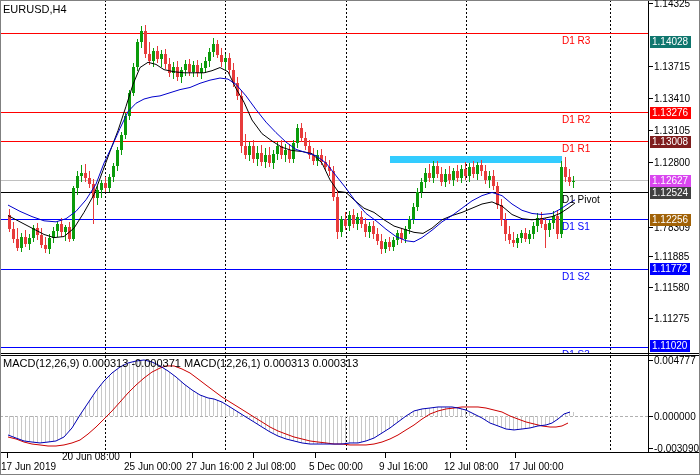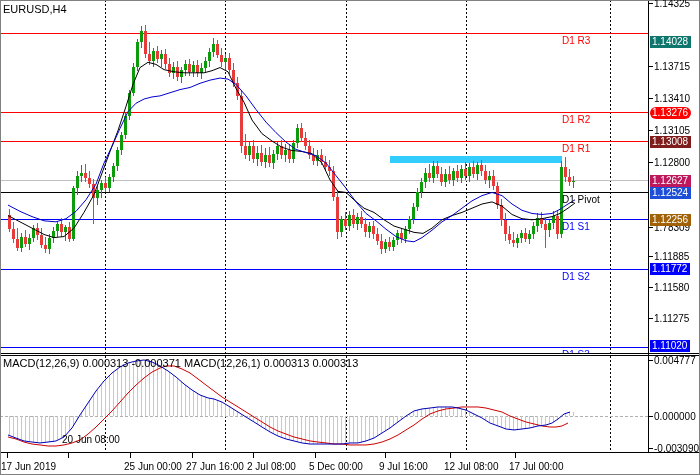--- a/index.html
+++ b/index.html
@@ -507,34 +507,34 @@
       <div class="lbl" style="left: 654px; top: -2px;">1.14325</div>
       <div class="lbl" style="left: 654px; top: 61px;">1.13715</div>
       <div class="lbl" style="left: 654px; top: 93px;">1.13410</div>
       <div class="lbl" style="left: 654px; top: 125px;">1.13105</div>
       <div class="lbl" style="left: 654px; top: 157px;">1.12800</div>
       <div class="lbl" style="left: 654px; top: 222px;">1.78309</div>
       <div class="lbl" style="left: 654px; top: 251px;">1.11885</div>
       <div class="lbl" style="left: 654px; top: 282px;">1.11580</div>
       <div class="lbl" style="left: 654px; top: 313px;">1.11275</div>
       <div class="badge" style="top: 28px; background: #0f766e; margin-top: 8px;">1.14028</div>
-      <div class="badge" style="top: 107px; background: rgb(255, 0, 0); border-radius: 6px;">1.13276</div>
+      <div class="badge" style="top: 107px; background: rgb(255, 0, 0);">1.13276</div>
       <div class="badge" style="top: 136px; background: #7f1d1d;">1.13008</div>
-      <div class="badge" style="top: 175px; background: #be185d;">1.12627</div>
-      <div class="badge" style="top: 187px; background: #1d4ed8;">1.12524</div>
+      <div class="badge" style="top: 175px; background: #d946ef;">1.12627</div>
+      <div class="badge" style="top: 187px; background: #404040;">1.12524</div>
       <div class="badge" style="top: 214px; background: #a16207;">1.12256</div>
       <div class="badge" style="top: 263px; background: rgb(0, 0, 255);">1.11772</div>
       <div class="badge" style="top: 340px; background: rgb(0, 0, 255);">1.11020</div>
       <div class="lbl" style="left: 654px; top: 355px;">0.004777</div>
       <div class="lbl" style="left: 654px; top: 411px;">0.000000</div>
       <div class="lbl" style="left: 654px; top: 443px;">-0.003090</div>
     </div>
   <div id="time-labels">
       <div class="lbl" style="left: 1px; top: 461px;">17 Jun 2019</div>
-      <div class="lbl" style="left: 62px; top: 434px;">20 Jun 08:00</div>
+      <div class="lbl" style="left: 62px; top: 451px;">20 Jun 08:00</div>
       <div class="lbl" style="left: 124px; top: 461px;">25 Jun 00:00</div>
       <div class="lbl" style="left: 186px; top: 461px;">27 Jun 16:00</div>
       <div class="lbl" style="left: 247px; top: 461px;">2 Jul 08:00</div>
       <div class="lbl" style="left: 309px; top: 461px;">5 Dec 00:00</div>
       <div class="lbl" style="left: 379px; top: 461px;">9 Jul 16:00</div>
       <div class="lbl" style="left: 444px; top: 461px;">12 Jul 08:00</div>
       <div class="lbl" style="left: 509px; top: 461px;">17 Jul 00:00</div>
     </div>
 </div>
 

